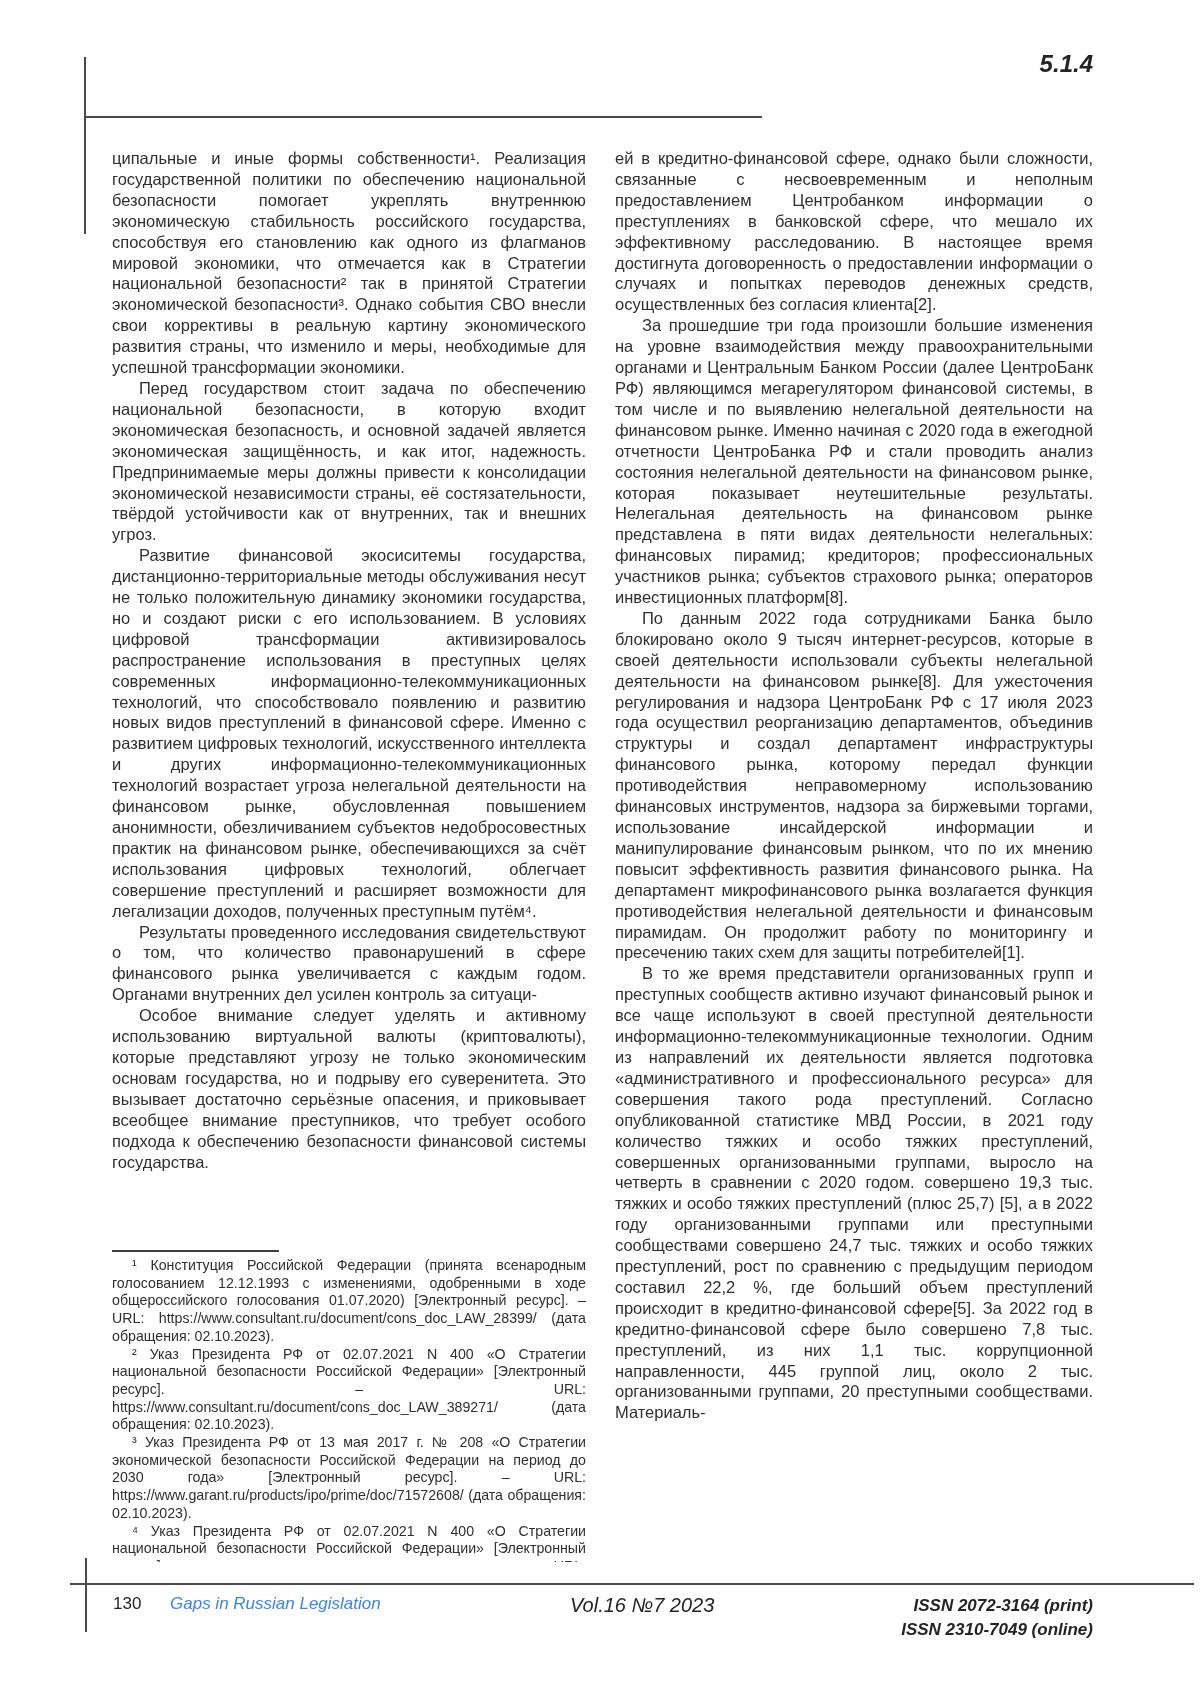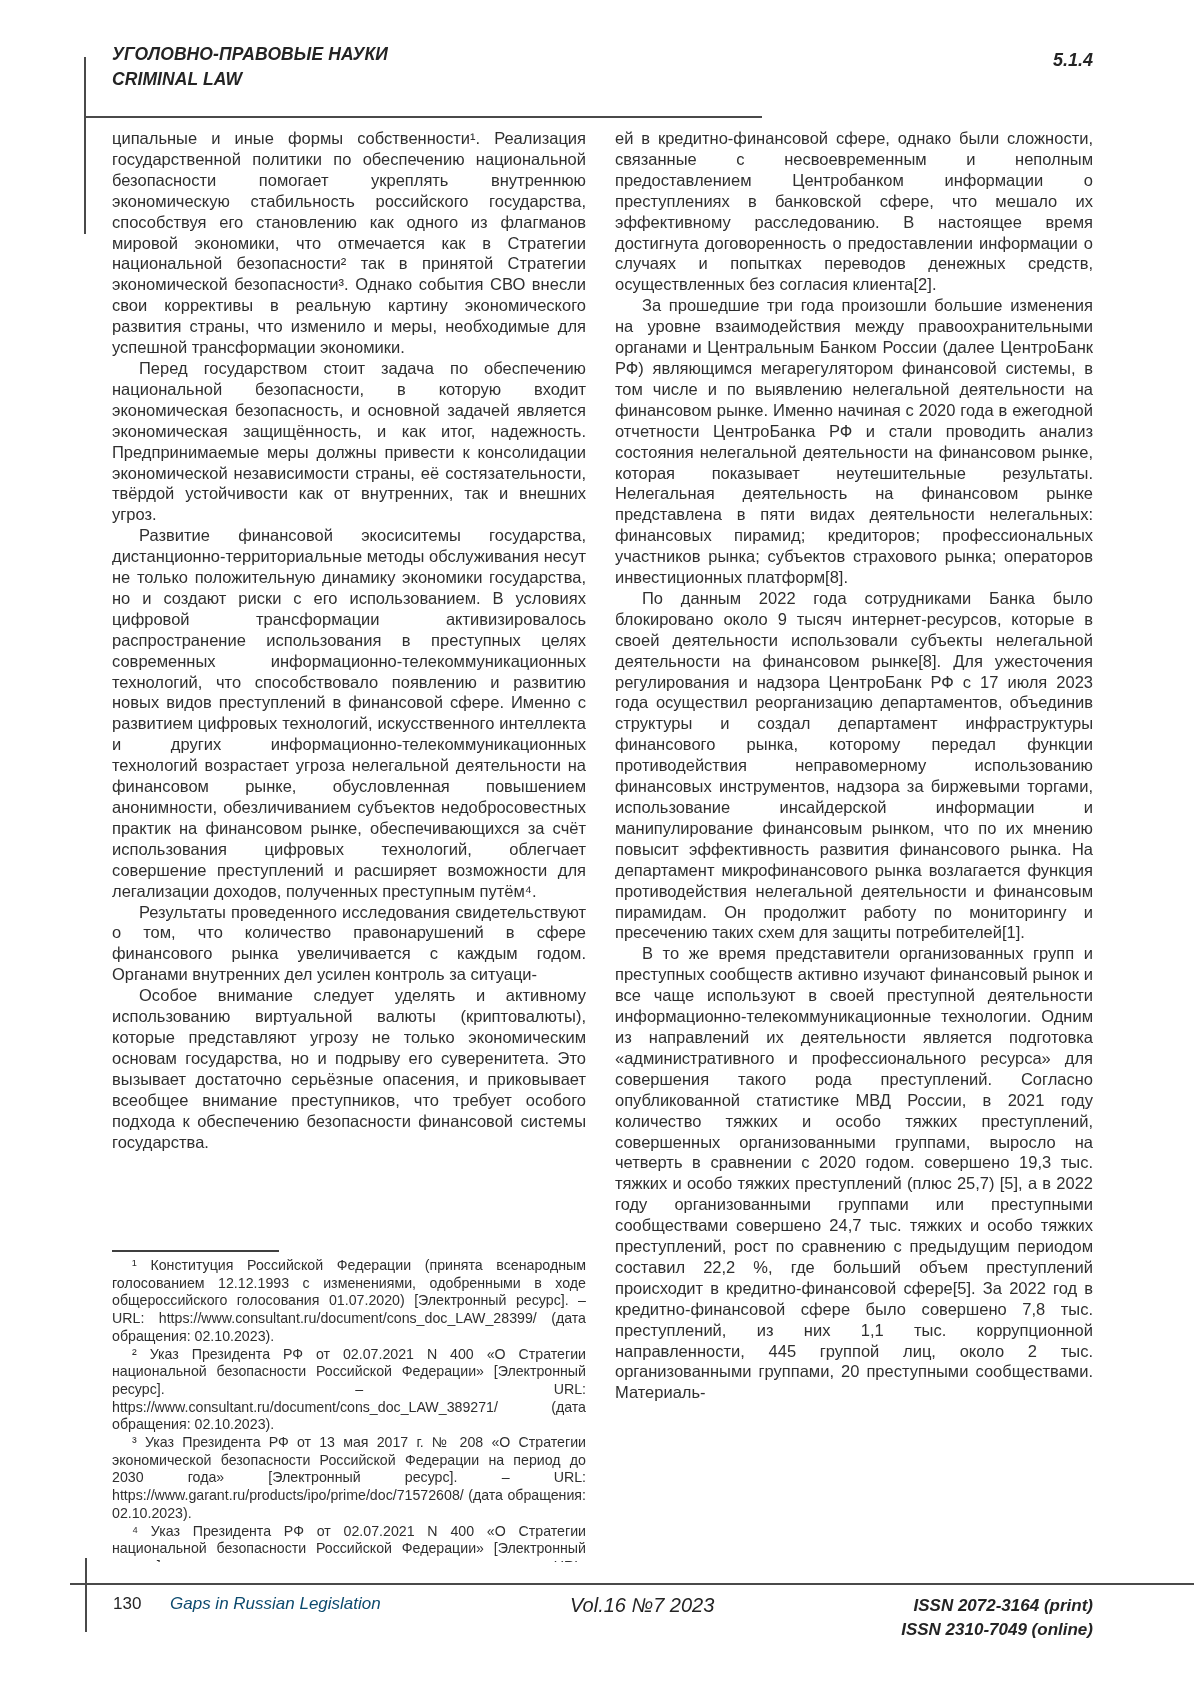--- a/index.html
+++ b/index.html
@@ -16,21 +16,21 @@
 
   
   .running-head {
     position: absolute; left: 112px; top: 42px;
     font-style: italic; font-weight: bold;
     font-size: 17.5px; line-height: 25px; color: #242424;
     letter-spacing: 0.1px;
   }
   .section-num {
     position: absolute; top: 50px; right: 107px;
-    font-style: italic; font-weight: bold; font-size: 18px; color: #242424;
+    font-style: italic; font-weight: bold; font-size: 24px; color: #242424;
   }
 
   
   .rule { position: absolute; background: #4a4a4a; }
   .rule-header   { left: 84px;  top: 116px;  width: 678px;  height: 2px; }
   .rule-v-top    { left: 84px;  top: 57px;   width: 2px;    height: 177px; }
   .rule-footer   { left: 70px;  top: 1583px; width: 1124px; height: 2px; }
   .rule-v-bottom { left: 85px;  top: 1558px; width: 2px;    height: 74px; }
 
   
@@ -38,53 +38,49 @@
   .col-left  { left: 112px; width: 474px; height: 1440px; }
   .col-right { left: 615px; width: 478px; height: 1438px; overflow: hidden; }
 
   .body-block { height: 1121px; overflow: hidden; }
 
   .para {
     margin: 0; text-align: justify;
     font-size: 16.5px; line-height: 20.9px;
     text-indent: 27px; color: #2f2f2f;
   }
-  .para.no-indent { text-indent: 0; }
+  .para.no-indent { text-indent: 0; margin-top: 20px; }
 
   .fn-sep {
     width: 167px; height: 0;
     border-top: 2px solid #3f3f3f;
     margin: 1px 0 5px 0;
   }
   .footnotes { overflow: hidden; max-height: 305px; }
   .fn {
     margin: 0; text-align: justify;
     font-size: 14.2px; line-height: 17.7px;
     text-indent: 20px; overflow-wrap: anywhere; color: #2f2f2f;
   }
 
   
   .footer-page-num { position: absolute; left: 113px; top: 1594px; font-size: 17px; color: #242424; }
-  .footer-journal  { position: absolute; left: 170px; top: 1594px; font-size: 17px; font-style: italic; color: #0c4a6e; }
+  .footer-journal  { position: absolute; left: 170px; top: 1594px; font-size: 17px; font-style: italic; color: #3b82f6; }
   .footer-vol      { position: absolute; left: 570px; top: 1594px; font-size: 20px; font-style: italic; color: #242424; }
   .footer-issn {
     position: absolute; right: 107px; top: 1594px;
     text-align: right; font-size: 17px; font-style: italic;
     line-height: 23.5px; color: #242424; font-weight: bold;
   }
 </style>
 </head>
 <body>
 
 <div class="page">
 
-  <div class="running-head">
-    <div>УГОЛОВНО-ПРАВОВЫЕ НАУКИ</div>
-    <div>CRIMINAL LAW</div>
-  </div>
   <div class="section-num">5.1.4</div>
 
   <div class="rule rule-header"></div>
   <div class="rule rule-v-top"></div>
 
   <section class="col col-left">
     <div class="body-block">
       <p class="para no-indent">ципальные и иные формы собственности¹. Реализация государственной политики по обеспечению национальной безопасности помогает укреплять внутреннюю экономическую стабильность российского государства, способствуя его становлению как одного из флагманов мировой экономики, что отмечается как в Стратегии национальной безопасности² так в принятой Стратегии экономической безопасности³. Однако события СВО внесли свои коррективы в реальную картину экономического развития страны, что изменило и меры, необходимые для успешной трансформации экономики.</p>
       <p class="para">Перед государством стоит задача по обеспечению национальной безопасности, в которую входит экономическая безопасность, и основной задачей является экономическая защищённость, и как итог, надежность. Предпринимаемые меры должны привести к консолидации экономической независимости страны, её состязательности, твёрдой устойчивости как от внутренних, так и внешних угроз.</p>
       <p class="para">Развитие финансовой экосиситемы государства, дистанционно-территориальные методы обслуживания несут не только положительную динамику экономики государства, но и создают риски с его использованием. В условиях цифровой трансформации активизировалось распространение использования в преступных целях современных информационно-телекоммуникационных технологий, что способствовало появлению и развитию новых видов преступлений в финансовой сфере. Именно с развитием цифровых технологий, искусственного интеллекта и других информационно-телекоммуникационных технологий возрастает угроза нелегальной деятельности на финансовом рынке, обусловленная повышением анонимности, обезличиванием субъектов недобросовестных практик на финансовом рынке, обеспечивающихся за счёт использования цифровых технологий, облегчает совершение преступлений и расширяет возможности для легализации доходов, полученных преступным путём⁴.</p>

